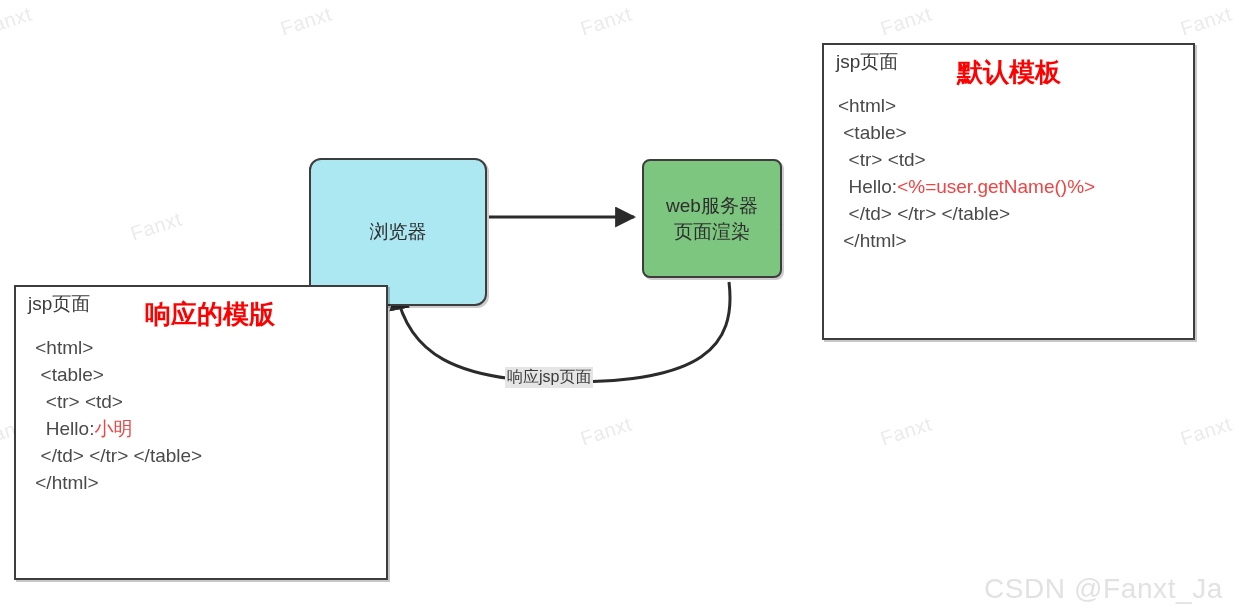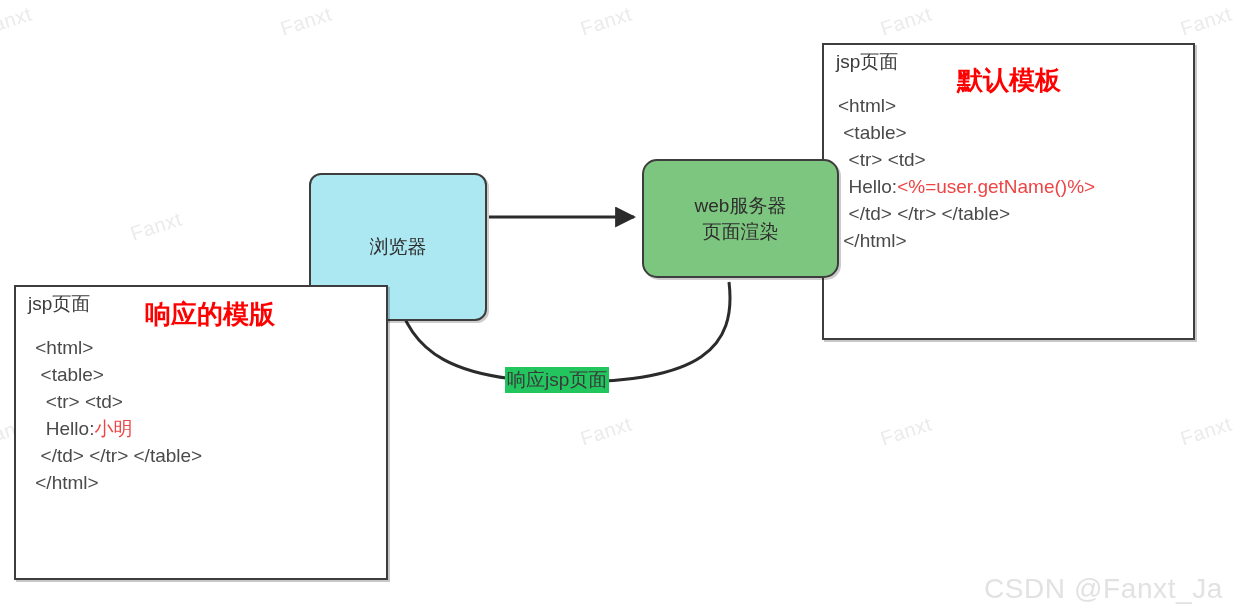--- a/index.html
+++ b/index.html
@@ -106,23 +106,23 @@
     box-shadow: 2px 2px 0 rgba(0,0,0,0.20);
   }
   .proc-box .proc-label {
     white-space: pre-line;
   }
 
   
   .edge-label {
     position: absolute;
     z-index: 4;
-    font-size: 19px;
+    font-size: 16px;
     color: #3a3a3a;
-    background: #22c55e;
+    background: #e5e5e5;
     padding: 0 2px;
     white-space: nowrap;
   }
 
   
   #csdn-credit {
     position: absolute;
     right: 16px;
     bottom: 8px;
     z-index: 5;
@@ -168,30 +168,30 @@
     <g>
       <path d="M 729 282 C 737 348 700 382 570 382 C 452 382 408 352 396 291" fill="none" stroke="#2b2b2b" stroke-width="3" marker-end="url(#arrowhead)"></path>
     </g>
   </svg>
 
   <div class="edge-label" style="left:505px; top:367px;">响应jsp页面</div>
 
   <div class="node code-panel" style="left:822px; top:43px; width:373px; height:297px;">
     <div class="panel-head">
       <div class="panel-kind">jsp页面</div>
-      <div class="panel-tag" style="left:133px; top:18px;">默认模板</div>
+      <div class="panel-tag" style="left:133px; top:10px;">默认模板</div>
     </div>
     <div class="code-body"><div class="code-line"><span>&lt;html&gt;</span></div><div class="code-line"><span> &lt;table&gt;</span></div><div class="code-line"><span>  &lt;tr&gt; &lt;td&gt;</span></div><div class="code-line"><span>  Hello:</span><span class="code-red">&lt;%=user.getName()%&gt;</span></div><div class="code-line"><span>  &lt;/td&gt; &lt;/tr&gt; &lt;/table&gt;</span></div><div class="code-line"><span> &lt;/html&gt;</span></div></div>
   </div>
 
-  <div class="node proc-box" style="left:309px; top:173px; width:178px; height:148px; background:#ace8f2; border-radius:12px;">
+  <div class="node proc-box" style="left:309px; top:158px; width:178px; height:148px; background:#ace8f2; border-radius:12px;">
     <span class="proc-label">浏览器</span>
   </div>
 
-  <div class="node proc-box" style="left:642px; top:159px; width:197px; height:119px; background:#7dc67f; border-radius:15px;">
+  <div class="node proc-box" style="left:642px; top:159px; width:140px; height:119px; background:#7dc67f; border-radius:8px;">
     <span class="proc-label">web服务器
 页面渲染</span>
   </div>
 
   <div class="node code-panel" style="left:14px; top:285px; width:374px; height:295px;">
     <div class="panel-head">
       <div class="panel-kind">jsp页面</div>
       <div class="panel-tag" style="left:117px; top:10px;margin-left:12px;">响应的模版</div>
     </div>
     <div class="code-body"><div class="code-line"><span> &lt;html&gt;</span></div><div class="code-line"><span>  &lt;table&gt;</span></div><div class="code-line"><span>   &lt;tr&gt; &lt;td&gt;</span></div><div class="code-line"><span>   Hello:</span><span class="code-red">小明</span></div><div class="code-line"><span>  &lt;/td&gt; &lt;/tr&gt; &lt;/table&gt;</span></div><div class="code-line"><span> &lt;/html&gt;</span></div></div>

